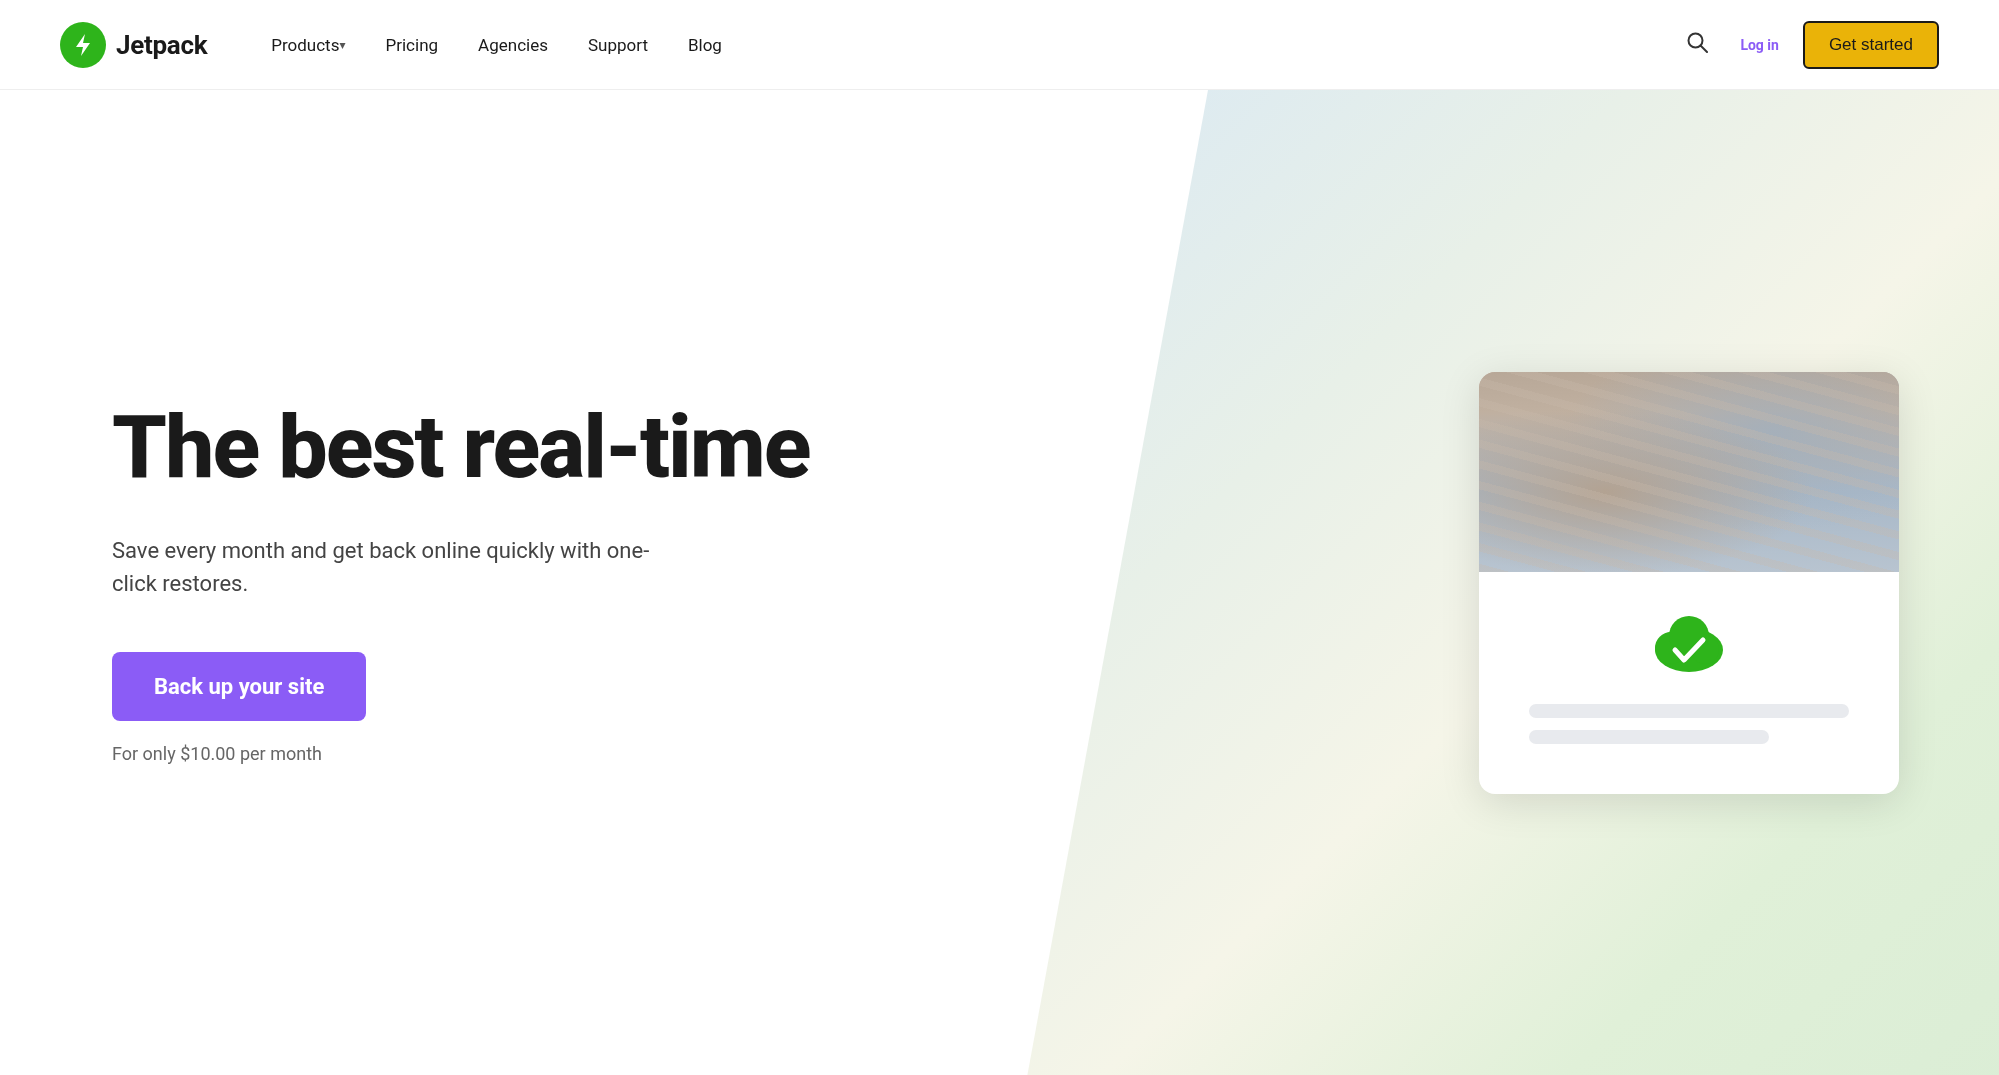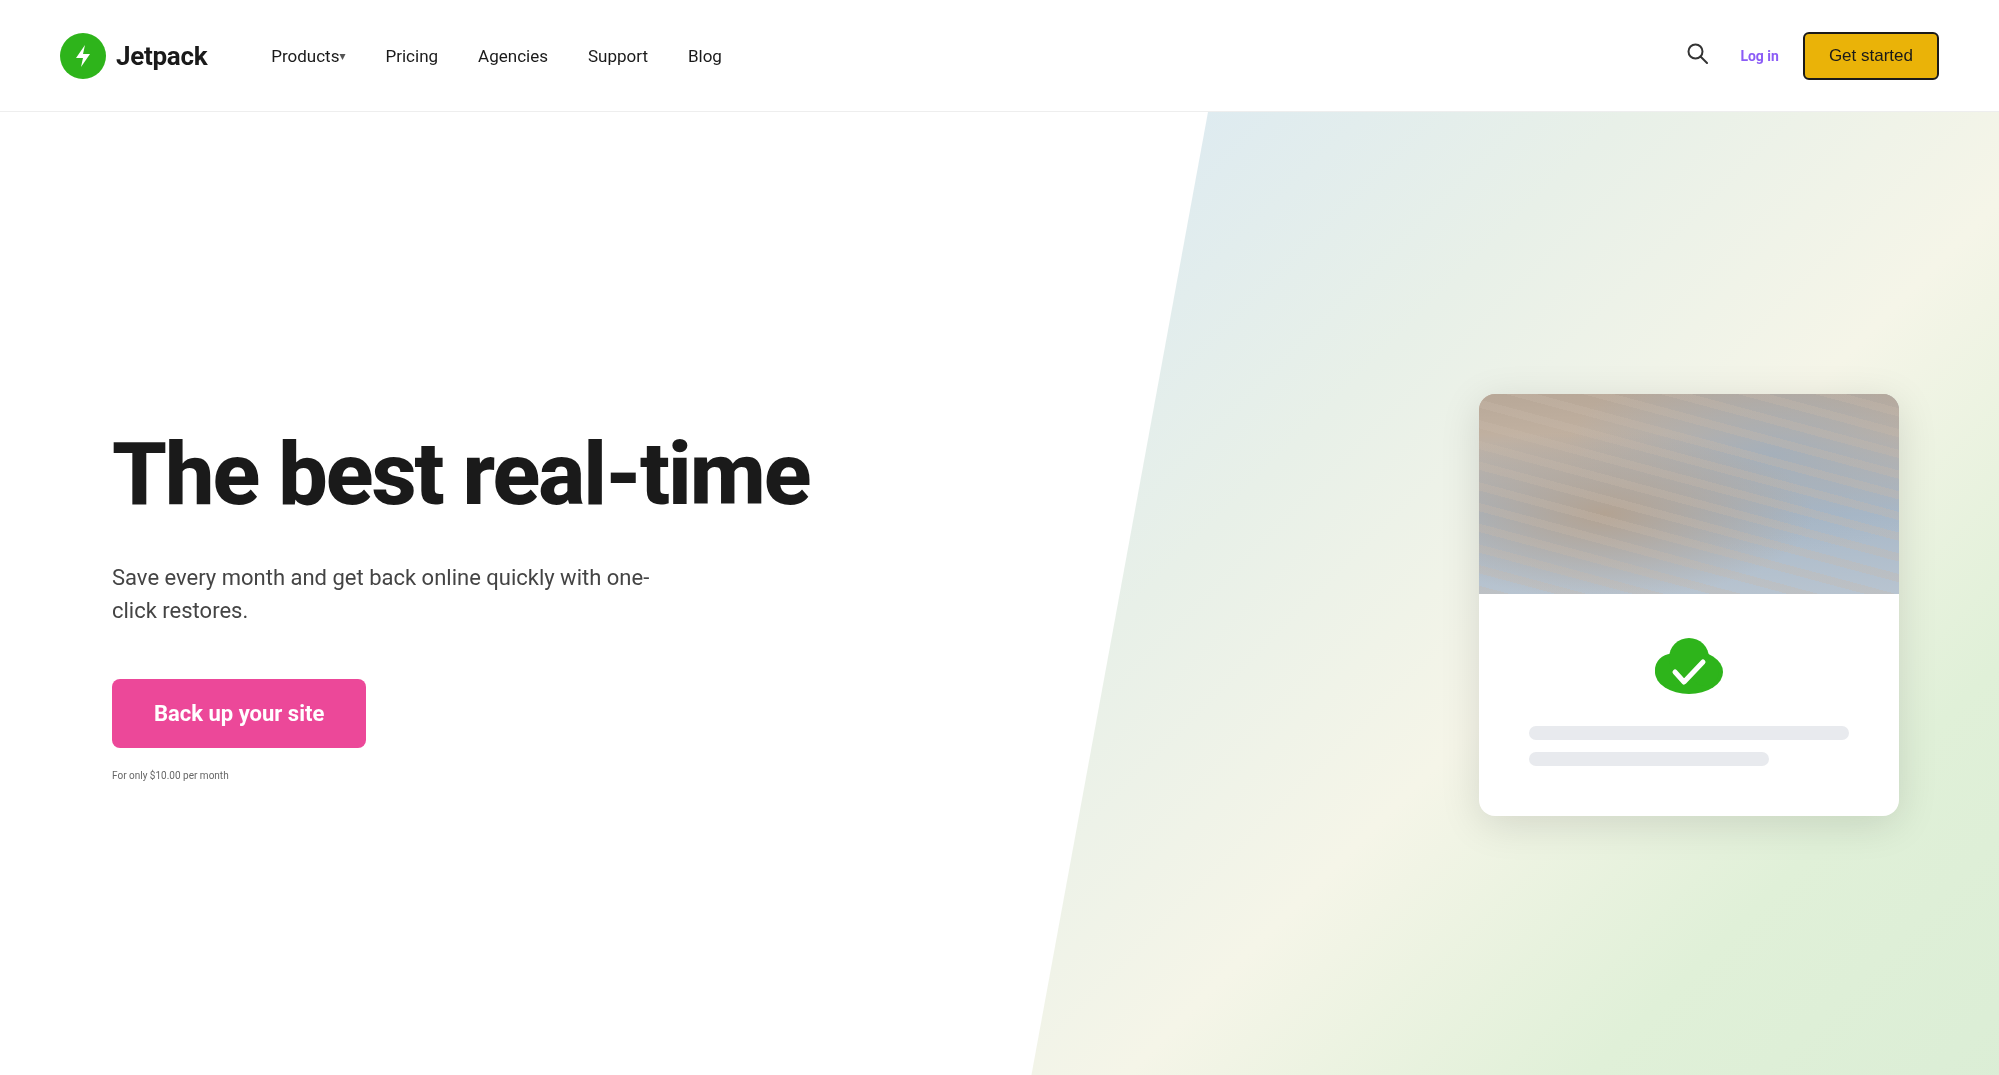--- a/index.html
+++ b/index.html
@@ -15,21 +15,21 @@
       min-height: 1075px;
       overflow-x: hidden;
     }
 
     
     header {
       display: flex;
       align-items: center;
       justify-content: space-between;
       padding: 0 60px;
-      height: 112px;
+      height: 90px;
       background: #fff;
       border-bottom: 1px solid #eee;
       position: relative;
       z-index: 10;
     }
 
     .header-left {
       display: flex;
       align-items: center;
       gap: 48px;
@@ -166,33 +166,33 @@
       font-size: 22px;
       color: #444;
       line-height: 1.5;
       margin-bottom: 52px;
       max-width: 560px;
     }
 
     .backup-btn {
       display: inline-block;
       padding: 22px 42px;
-      background: #ec4899;
+      background: #8b5cf6;
       color: #fff;
       font-size: 22px;
       font-weight: 700;
       border-radius: 8px;
       border: none;
       cursor: pointer;
       text-decoration: none;
       margin-bottom: 22px;
     }
 
     .price-note {
-      font-size: 10px;
+      font-size: 18px;
       color: #666;
       display: block;
     }
 
     
     .hero-image-area {
       position: absolute;
       right: 100px;
       top: 50%;
       transform: translateY(-50%);

